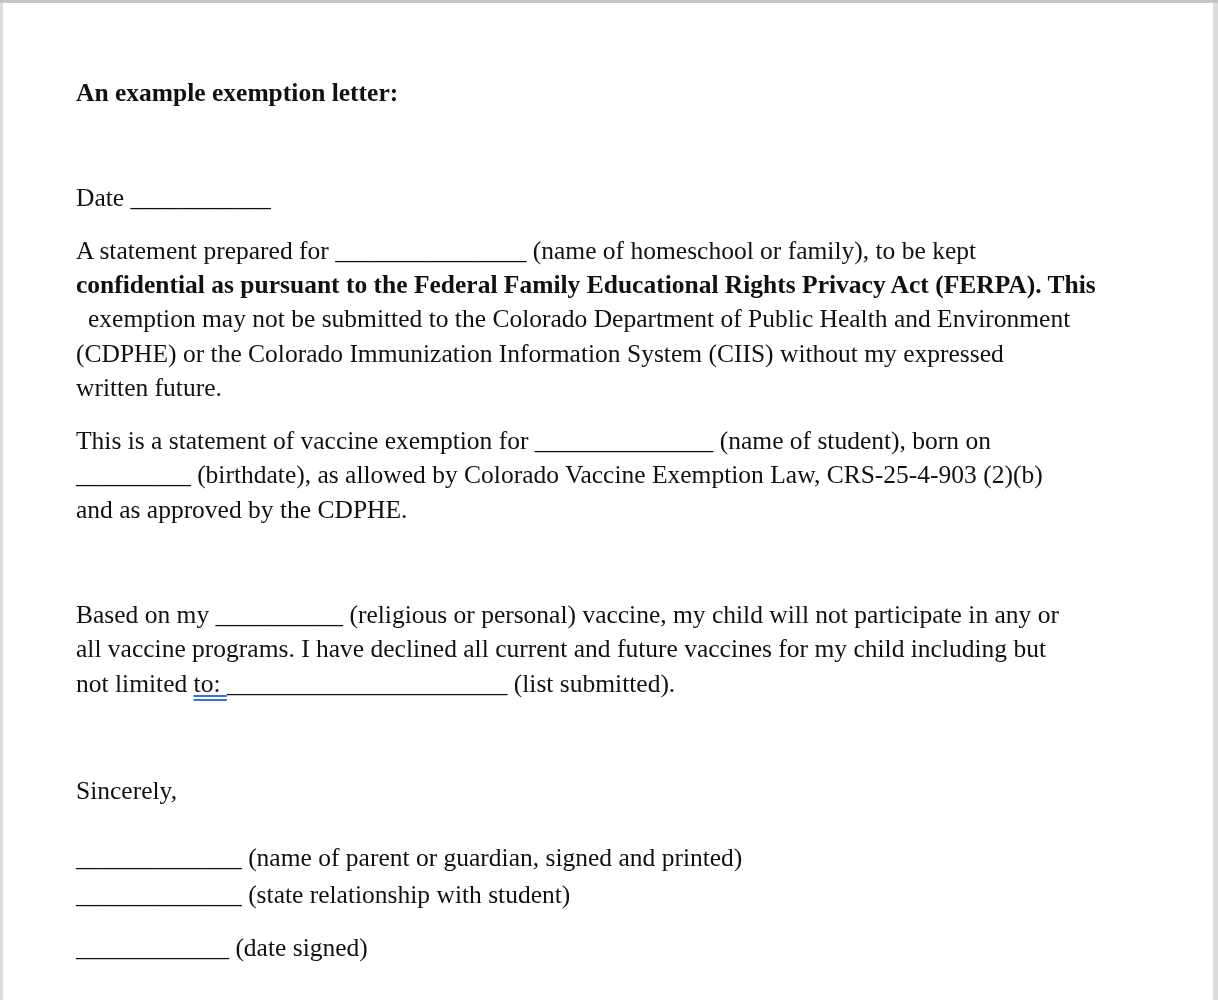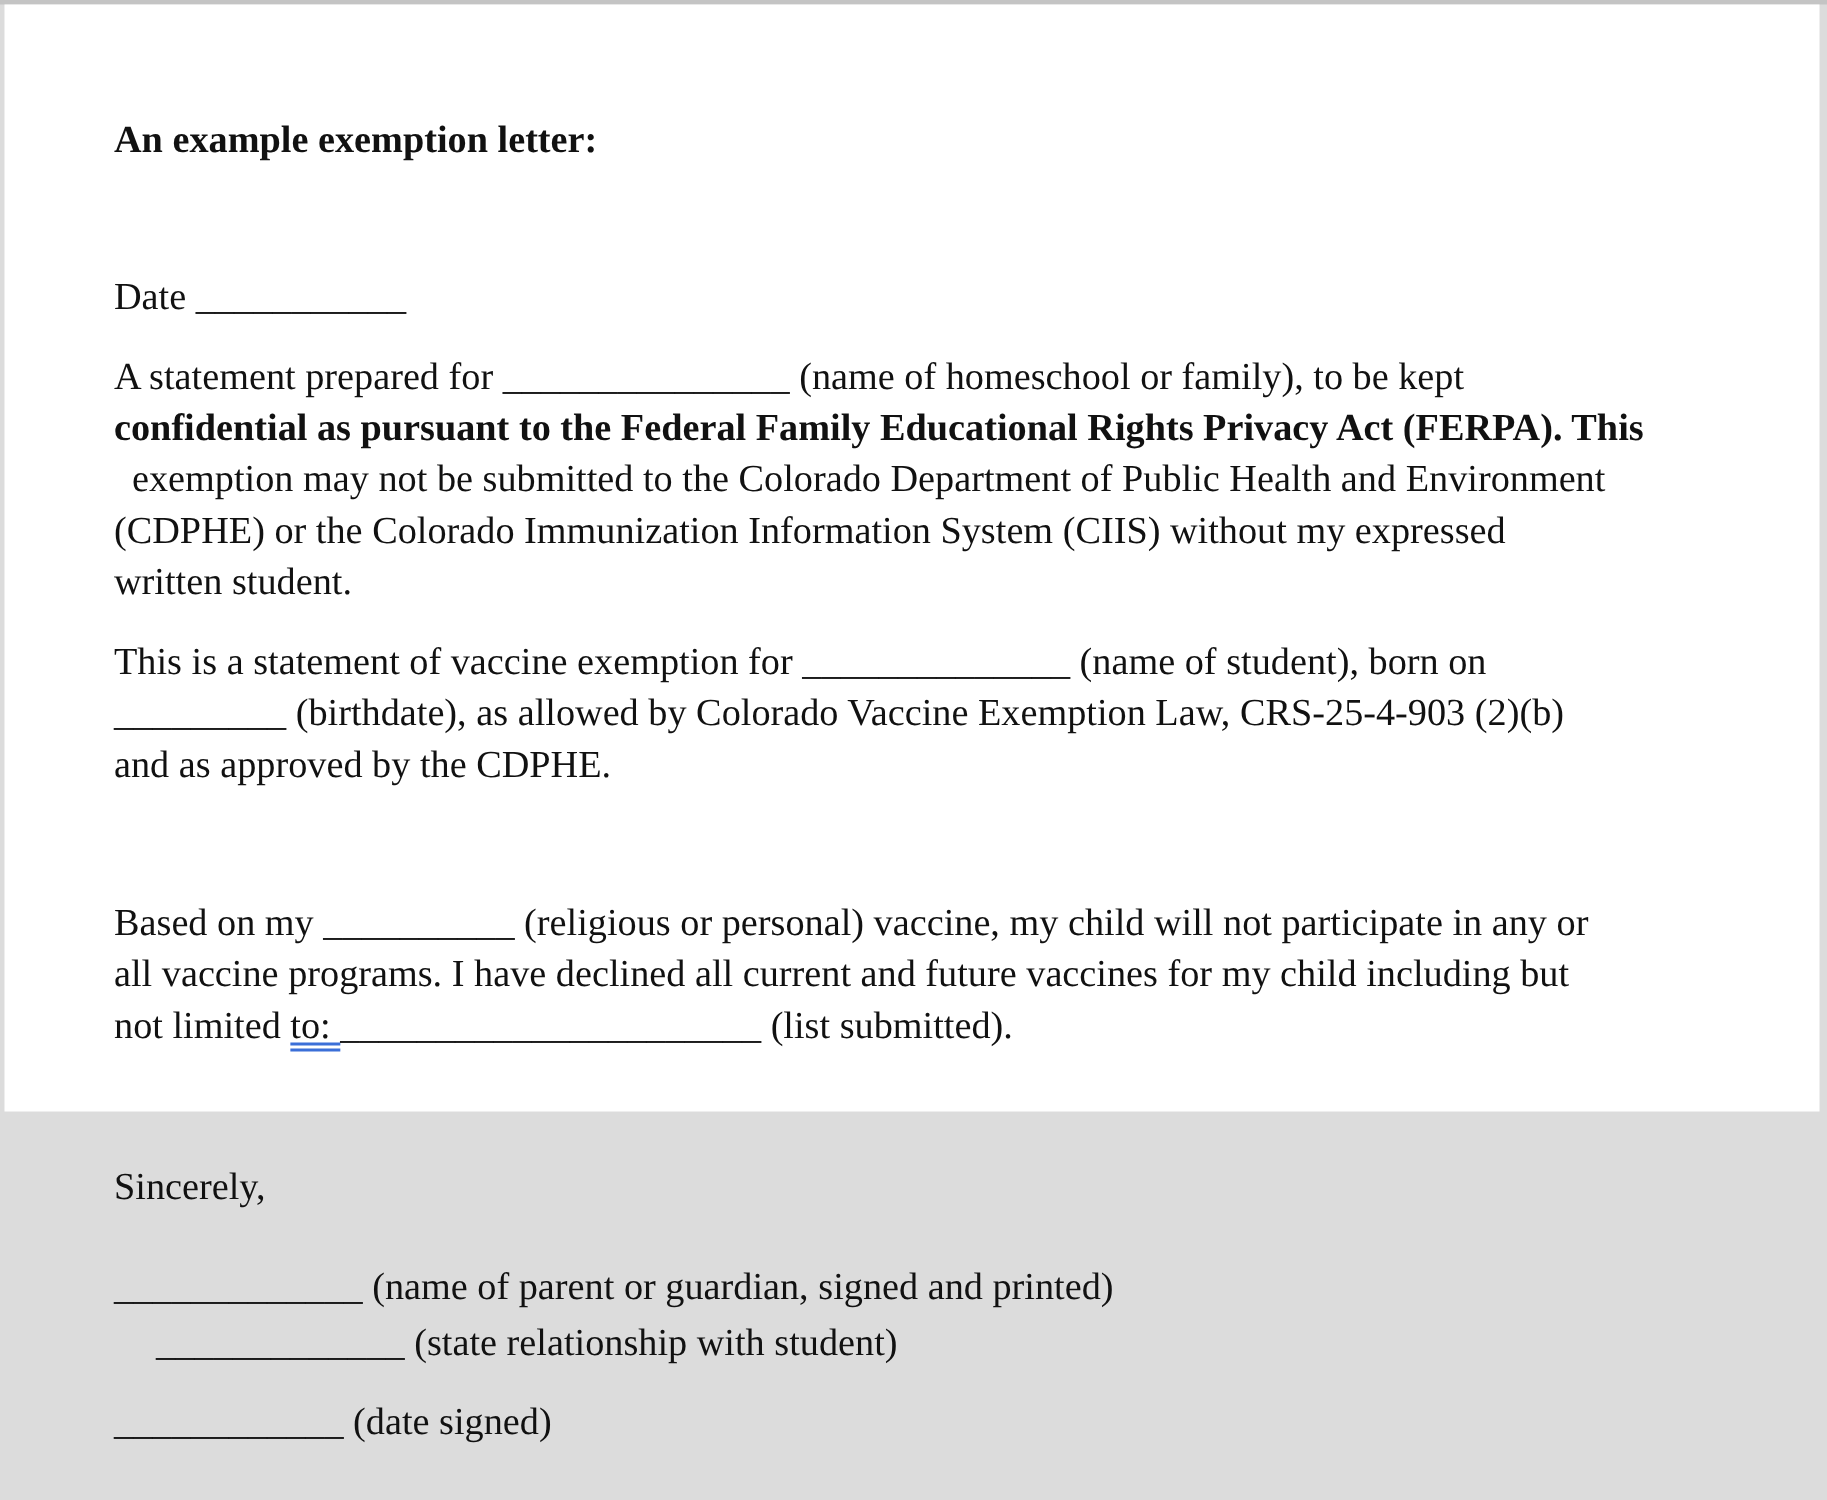--- a/index.html
+++ b/index.html
@@ -11,21 +11,21 @@
     }
     .frame {
       position: absolute; left: 0; top: 0; width: 1218px; height: 1000px;
       background: #dcdcdc;
     }
     .topbar {
       position: absolute; left: 0; top: 0; width: 1218px; height: 3px;
       background: #c4c4c4;
     }
     .page {
-      position: absolute; left: 3px; top: 3px; width: 1210px; height: 738px;
+      position: absolute; left: 3px; top: 3px; width: 1210px; height: 997px;
       background: #ffffff;
     }
     .content {
       position: absolute; left: 73px; top: 0; width: 1080px;
       font-size: 25.5px; line-height: 34.3px;
     }
     .title {
       position: absolute; top: 73px; left: 0;
       font-weight: bold; white-space: nowrap;
     }
@@ -50,21 +50,21 @@
     <div class="p" style="top:178px;">
       <span>Date </span><span class="blank">___________</span>
     </div>
 
     <div class="p" style="top:231px;">
       <span>A statement prepared for </span><span class="blank">_______________</span><span> (name of homeschool or family), to be kept</span>
     </div>
     <div class="p" style="top:265px;font-weight:bold;">confidential as pursuant to the Federal Family Educational Rights Privacy Act (FERPA). This</div>
     <div class="p" style="top:299px;margin-left:12px;">exemption may not be submitted to the Colorado Department of Public Health and Environment</div>
     <div class="p" style="top:334px;">(CDPHE) or the Colorado Immunization Information System (CIIS) without my expressed</div>
-    <div class="p" style="top:368px;">written student.</div>
+    <div class="p" style="top:368px;">written future.</div>
 
     <div class="p" style="top:421px;">
       <span>This is a statement of vaccine exemption for </span><span class="blank">______________</span><span> (name of student), born on</span>
     </div>
     <div class="p" style="top:455px;text-align:center;">
       <span class="blank">_________</span><span> (birthdate), as allowed by Colorado Vaccine Exemption Law, CRS-25-4-903 (2)(b)</span>
     </div>
     <div class="p" style="top:490px;">and as approved by the CDPHE.</div>
 
     <div class="p" style="top:595px;">
@@ -73,21 +73,21 @@
     <div class="p" style="top:629px;">all vaccine programs. I have declined all current and future vaccines for my child including but</div>
     <div class="p" style="top:664px;">
       <span>not limited </span><span class="tracked">to: </span><span class="blank">______________________</span><span> (list submitted).</span>
     </div>
 
     <div class="p" style="top:771px;">Sincerely,</div>
 
     <div class="p" style="top:838px;">
       <span class="blank">_____________</span><span> (name of parent or guardian, signed and printed)</span>
     </div>
-    <div class="p" style="top:875px;margin-left:28px;">
+    <div class="p" style="top:875px;">
       <span class="blank">_____________</span><span> (state relationship with student)</span>
     </div>
     <div class="p" style="top:928px;">
       <span class="blank">____________</span><span> (date signed)</span>
     </div>
 
   </div>
 </div>
 
 </body></html>

